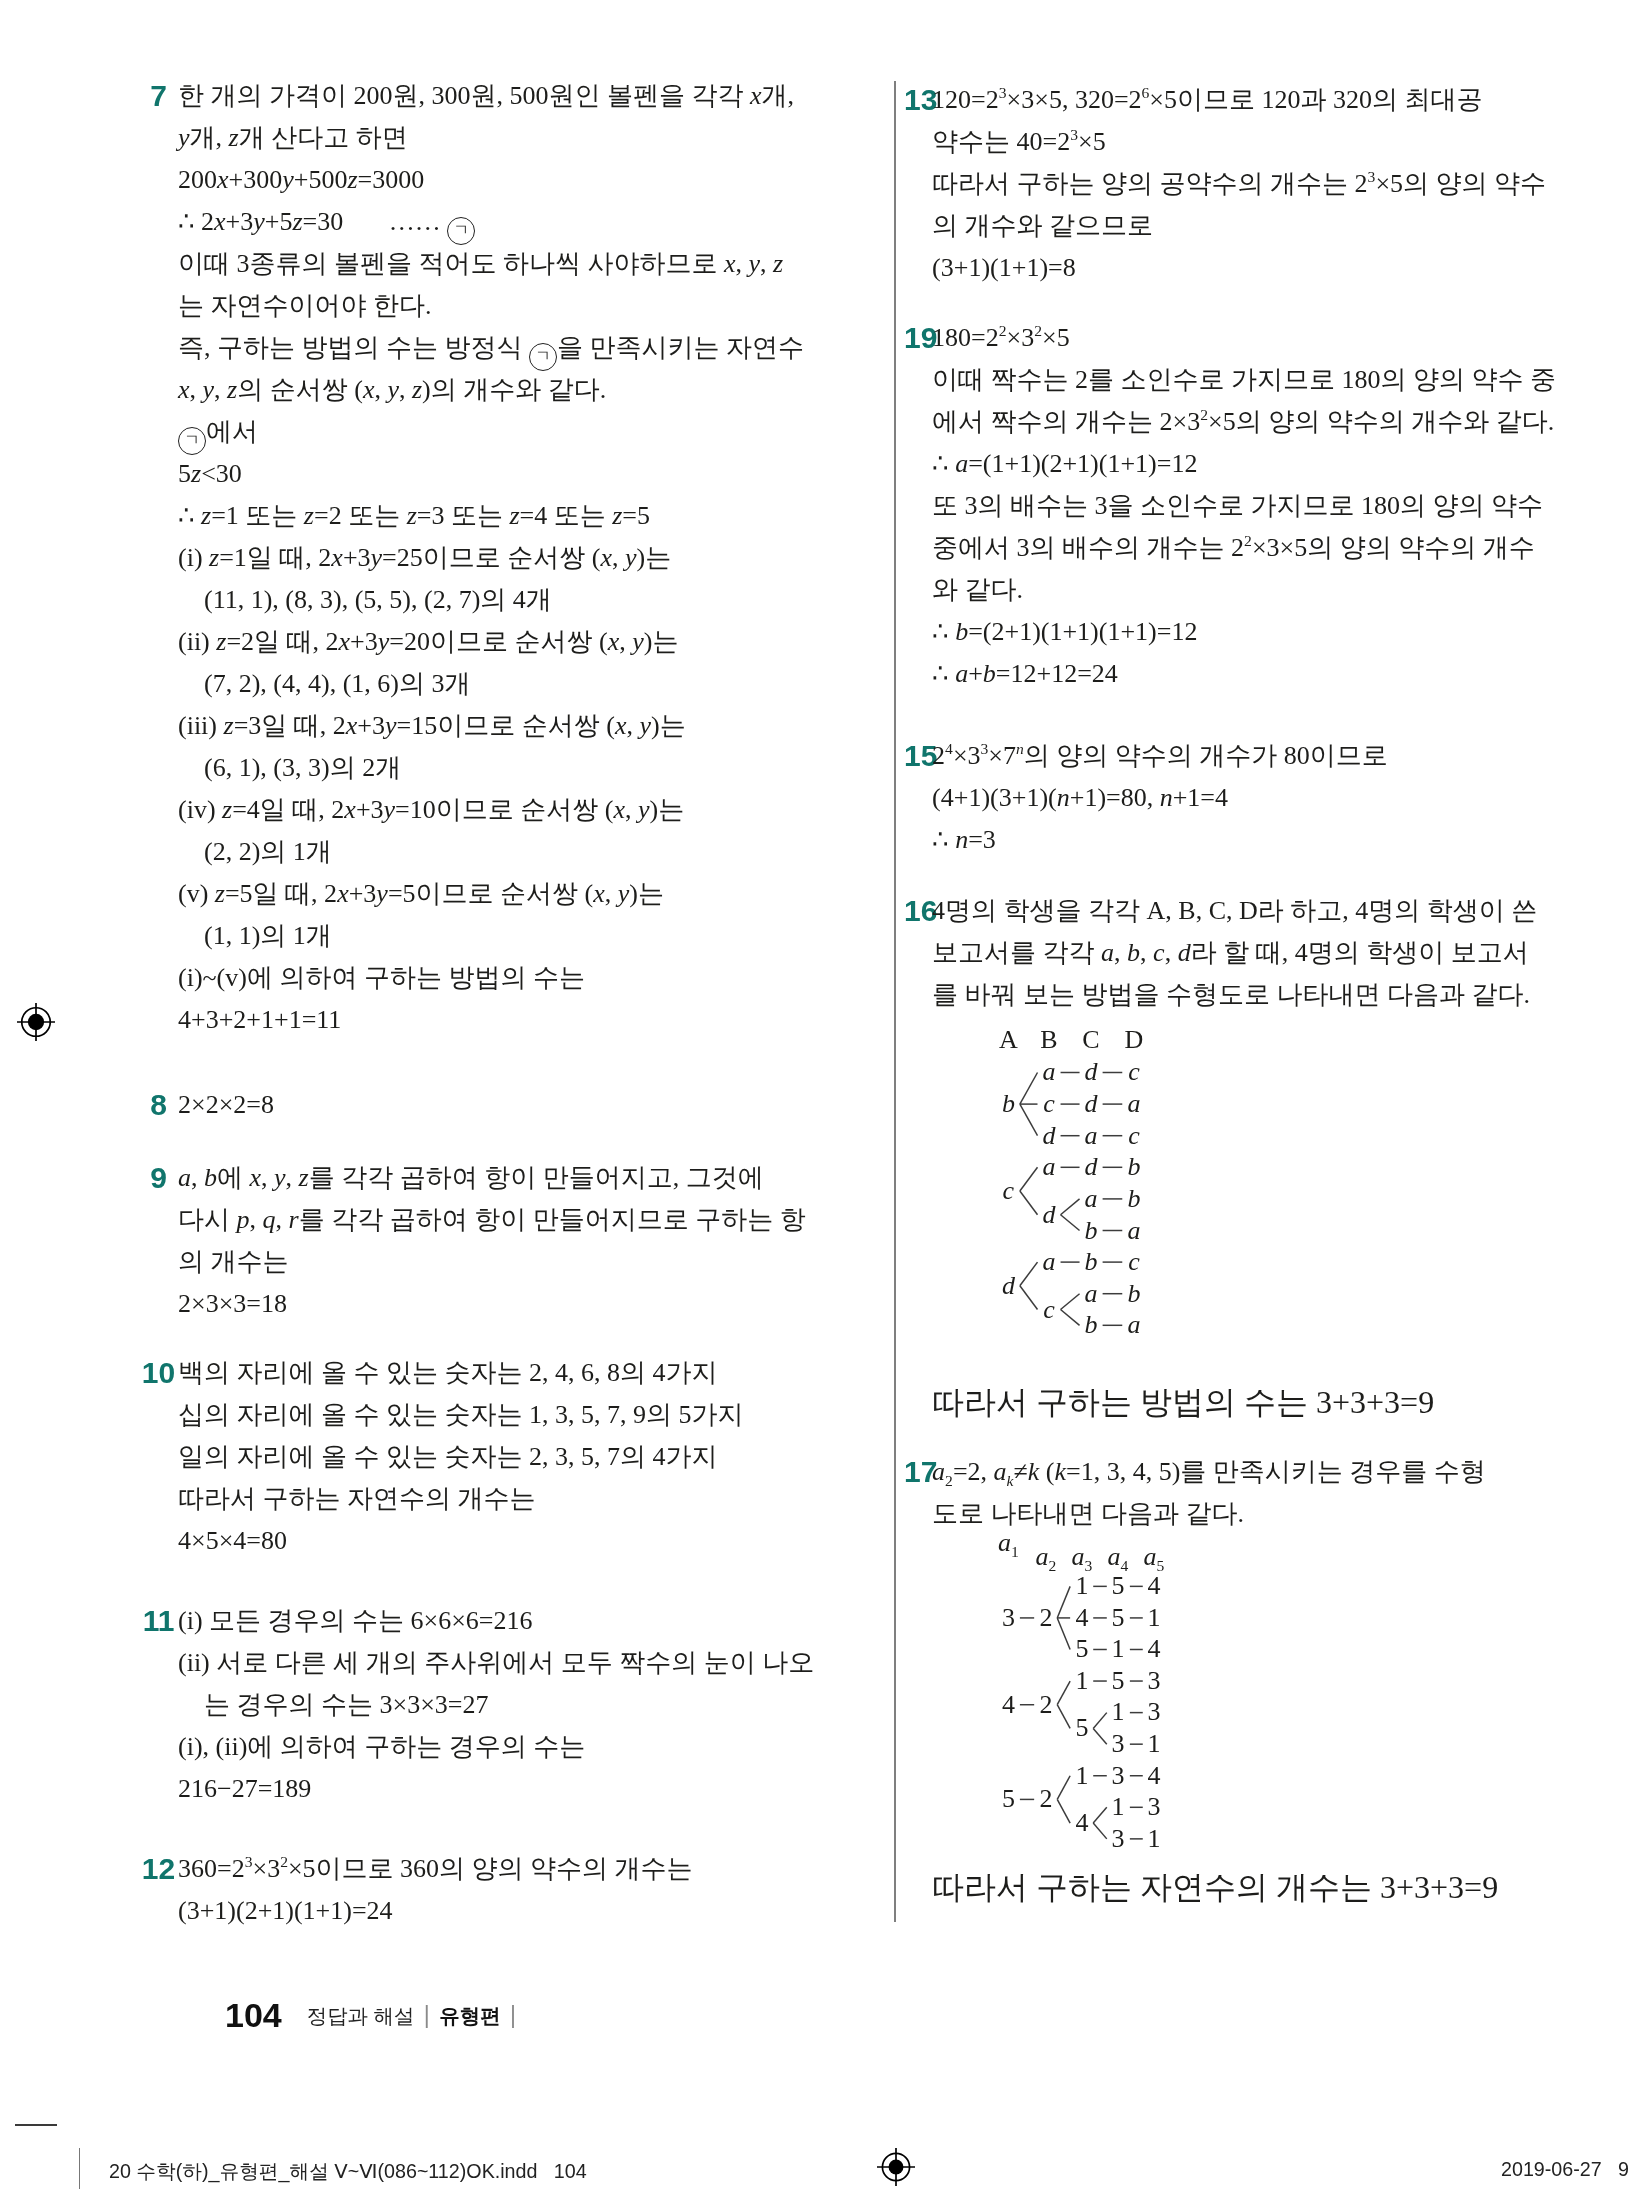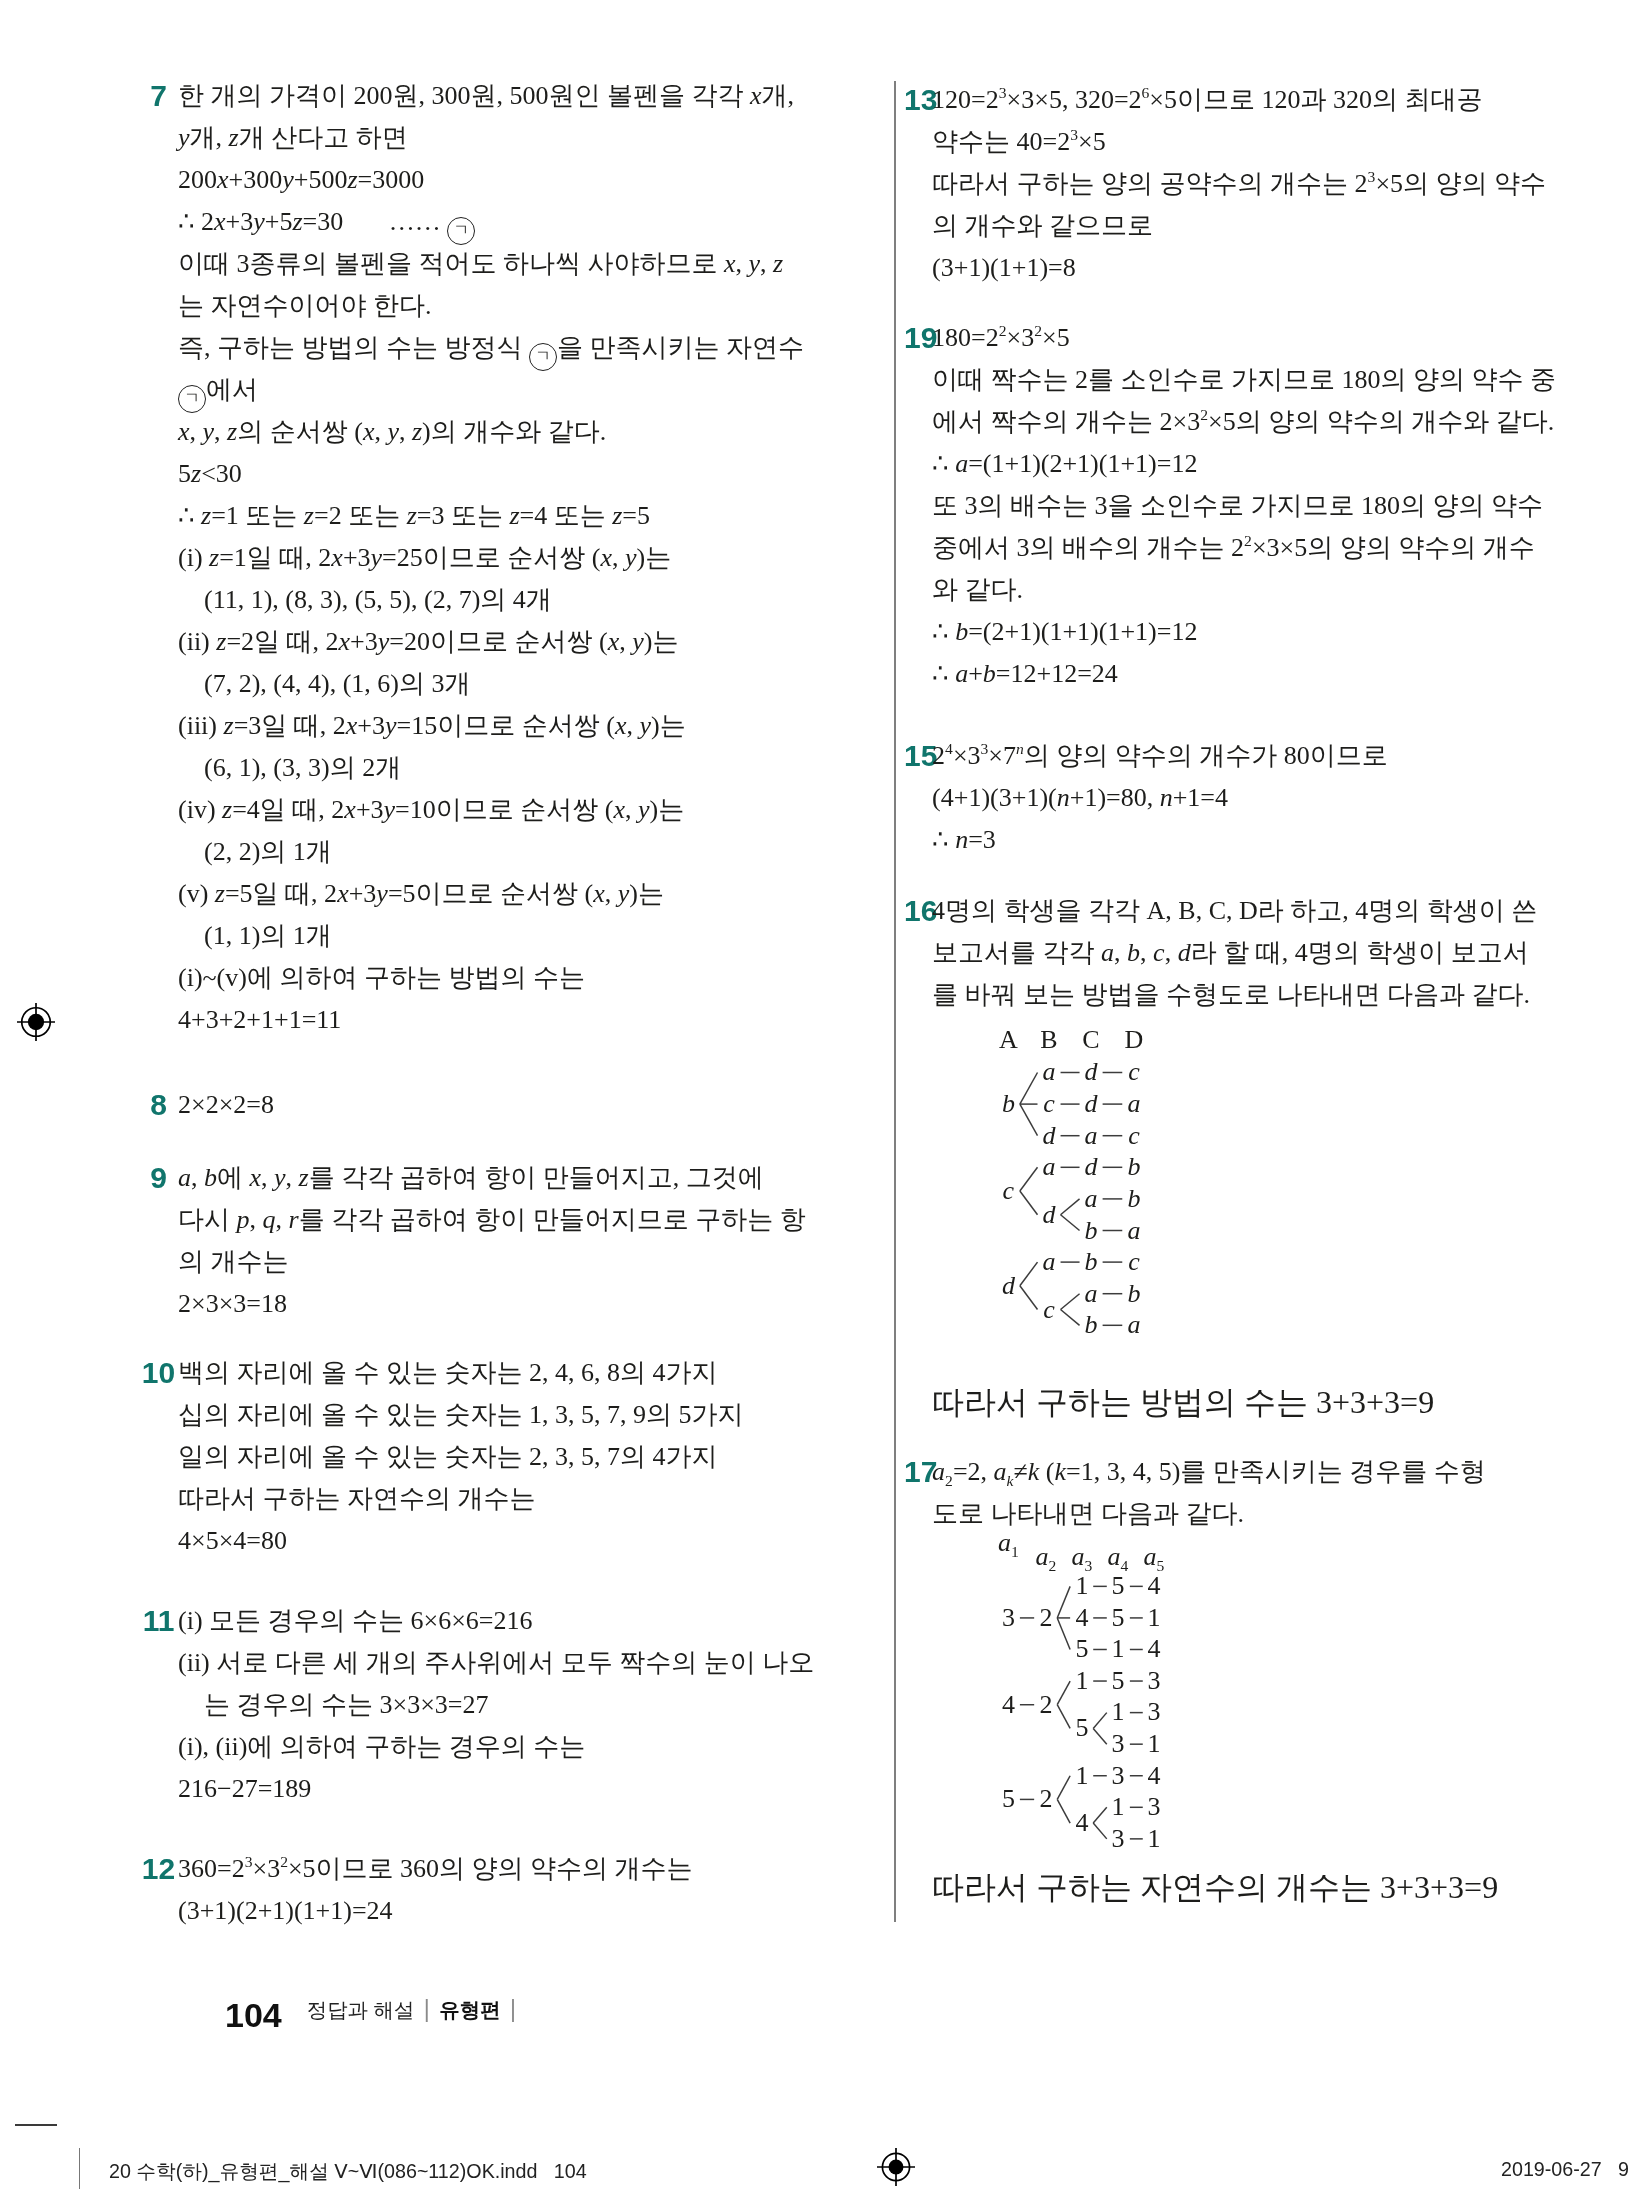--- a/index.html
+++ b/index.html
@@ -34,21 +34,21 @@
   .tree svg{position:absolute;left:0;top:0;}
   .tree line{stroke:#3c3c3c;stroke-width:2.2;}
   .tl{
     position:absolute;transform:translate(-50%,-50%);
     font-size:26px;white-space:nowrap;
   }
   .tl.hd{font-size:26px;}
   
   .divider{position:absolute;left:894px;top:81px;width:2px;height:1841px;background:#7f7f7f;}
   
-  .pg-footer{position:absolute;left:225px;top:1996px;display:flex;}
+  .pg-footer{position:absolute;left:225px;top:1996px;display:flex;align-items:center;}
   .pg-num{font-family:"Liberation Sans","DejaVu Sans",sans-serif;font-weight:bold;font-size:34px;color:#111;}
   .pg-label{font-family:"Liberation Sans","DejaVu Sans",sans-serif;font-size:20.4px;color:#222;margin-left:25px;}
   .pg-sep{color:#8a8a8a;font-size:23px;font-weight:200;margin:0 9.5px;font-family:"Liberation Sans",sans-serif;}
   .pg-book{font-family:"Liberation Sans","DejaVu Sans",sans-serif;font-size:20.4px;font-weight:bold;color:#111;}
   
   .print-left{position:absolute;left:109px;top:2158px;font-family:"Liberation Sans","DejaVu Sans",sans-serif;font-size:19.7px;color:#222;white-space:pre;}
   .print-right{position:absolute;left:1501px;top:2158px;font-family:"Liberation Sans","DejaVu Sans",sans-serif;font-size:19.7px;color:#222;white-space:pre;}
   
   .regmark{position:absolute;}
   .regmark line{stroke:#000;stroke-width:2.5;}
@@ -65,22 +65,22 @@
 <div class="prob col-l" style="top:75px">
   <div class="pnum">7</div>
   <div class="plines">
       <div class="ln">한 개의 가격이 200원, 300원, 500원인 볼펜을 각각 <i>x</i>개,</div>
       <div class="ln"><i>y</i>개, <i>z</i>개 산다고 하면</div>
       <div class="ln">200<i>x</i>+300<i>y</i>+500<i>z</i>=3000</div>
       <div class="ln">∴ 2<i>x</i>+3<i>y</i>+5<i>z</i>=30       …… <span class="circ">ㄱ</span></div>
       <div class="ln">이때 3종류의 볼펜을 적어도 하나씩 사야하므로 <i>x</i>, <i>y</i>, <i>z</i></div>
       <div class="ln">는 자연수이어야 한다.</div>
       <div class="ln">즉, 구하는 방법의 수는 방정식 <span class="circ">ㄱ</span>을 만족시키는 자연수</div>
+      <div class="ln"><i>x</i>, <i>y</i>, <i>z</i>의 순서쌍 (<i>x</i>, <i>y</i>, <i>z</i>)의 개수와 같다.</div>
       <div class="ln"><span class="circ">ㄱ</span>에서</div>
-      <div class="ln"><i>x</i>, <i>y</i>, <i>z</i>의 순서쌍 (<i>x</i>, <i>y</i>, <i>z</i>)의 개수와 같다.</div>
       <div class="ln">5<i>z</i>&lt;30</div>
       <div class="ln">∴ <i>z</i>=1 또는 <i>z</i>=2 또는 <i>z</i>=3 또는 <i>z</i>=4 또는 <i>z</i>=5</div>
       <div class="ln">(i) <i>z</i>=1일 때, 2<i>x</i>+3<i>y</i>=25이므로 순서쌍 (<i>x</i>, <i>y</i>)는</div>
       <div class="ln">    (11, 1), (8, 3), (5, 5), (2, 7)의 4개</div>
       <div class="ln">(ii) <i>z</i>=2일 때, 2<i>x</i>+3<i>y</i>=20이므로 순서쌍 (<i>x</i>, <i>y</i>)는</div>
       <div class="ln">    (7, 2), (4, 4), (1, 6)의 3개</div>
       <div class="ln">(iii) <i>z</i>=3일 때, 2<i>x</i>+3<i>y</i>=15이므로 순서쌍 (<i>x</i>, <i>y</i>)는</div>
       <div class="ln">    (6, 1), (3, 3)의 2개</div>
       <div class="ln">(iv) <i>z</i>=4일 때, 2<i>x</i>+3<i>y</i>=10이므로 순서쌍 (<i>x</i>, <i>y</i>)는</div>
       <div class="ln">    (2, 2)의 1개</div>

